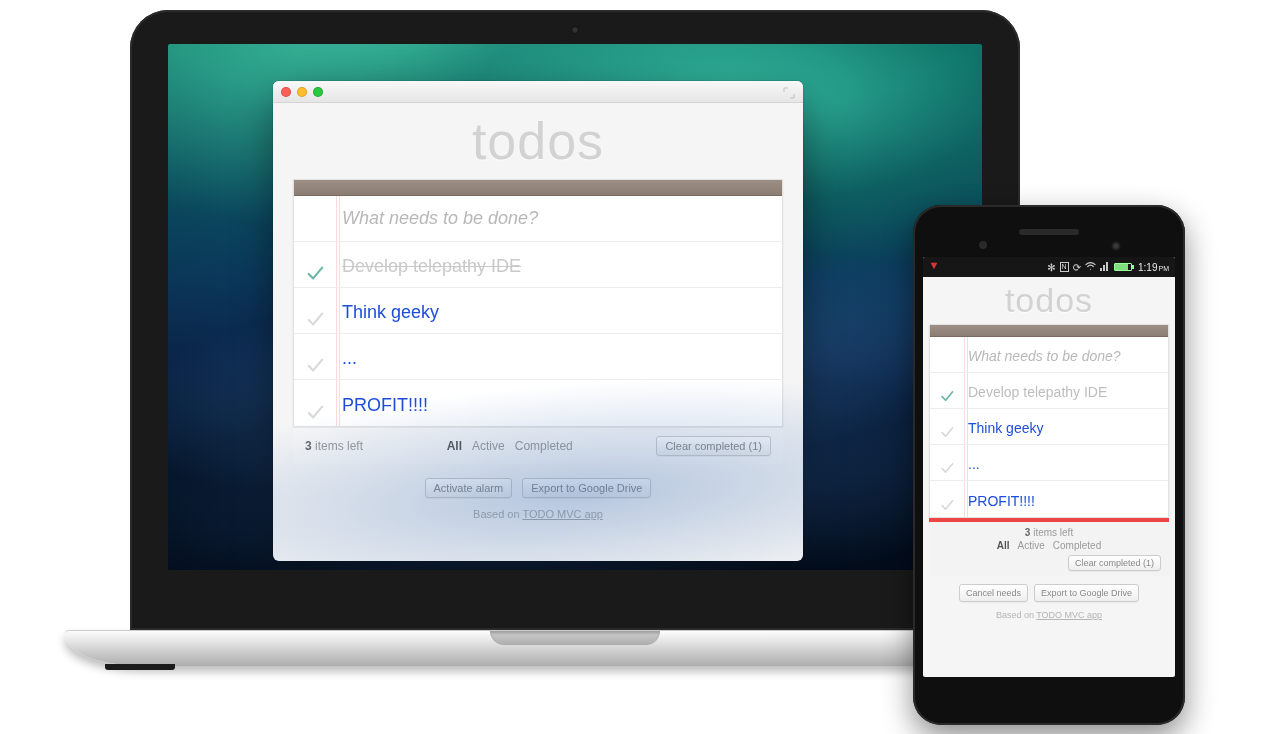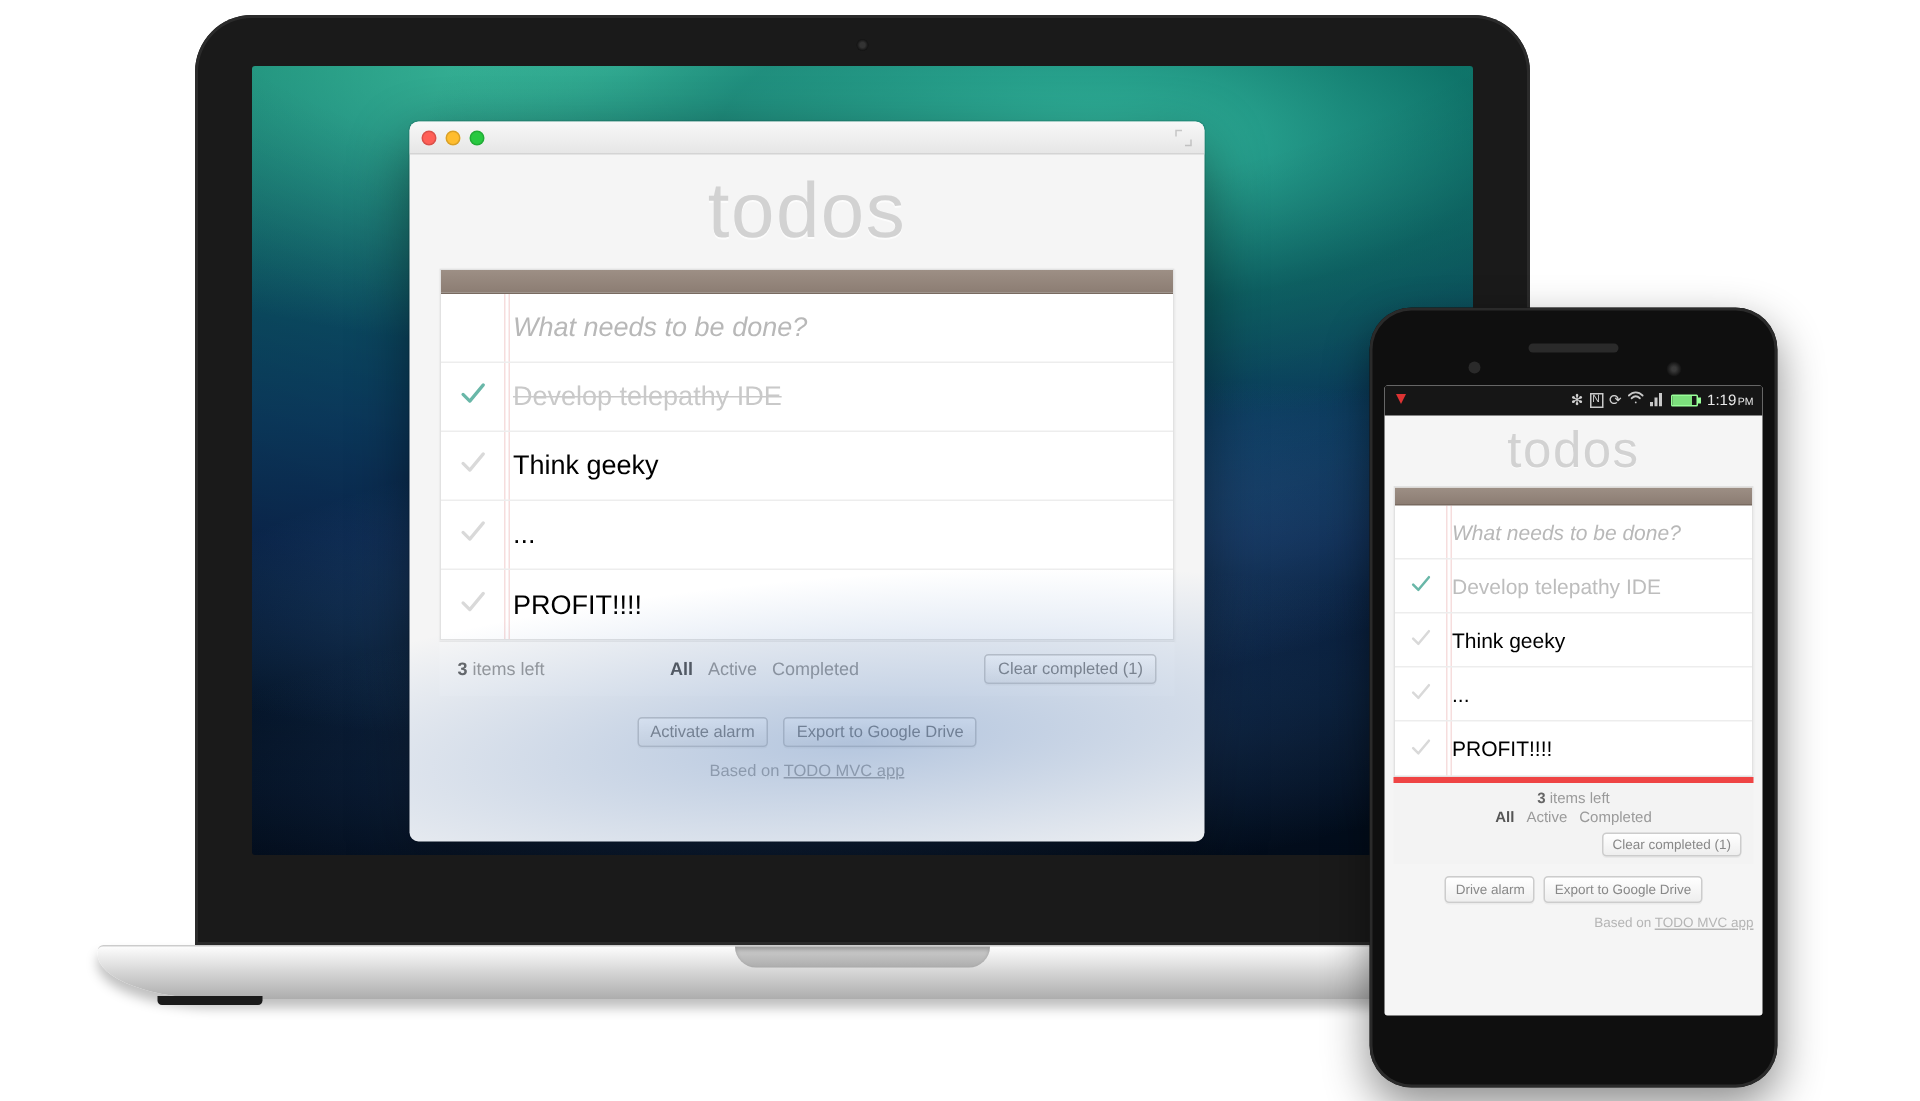--- a/index.html
+++ b/index.html
@@ -157,21 +157,21 @@
     box-shadow: 0 1px 2px rgba(0,0,0,.08);
     overflow: hidden;
   }
   .todo-card-header {
     height: 16px;
     background: linear-gradient(#9d8f85, #8c7d73);
     border-bottom: 1px solid #786a60;
   }
   .todo-row {
     display: flex;
-    align-items: center;
+    align-items: flex-end;
     min-height: 46px;
     border-bottom: 1px solid #ededed;
     position: relative;
   }
   .todo-row:last-child { border-bottom: none; }
   
   .todo-card .paper {
     position: relative;
   }
   .todo-card .paper::before {
@@ -188,21 +188,21 @@
     text-align: center;
     color: #d9d9d9;
     font-size: 18px;
   }
   .check-col.done { color: #69b7a8; }
   .check-col svg { width:18px; height:18px; }
   .todo-text {
     flex: 1;
     padding: 10px 14px 10px 6px;
     font-size: 18px;
-    color: #000000;
+    color: #1d4ed8;
   }
   .todo-text.completed {
     color: #c9c9c9;
     text-decoration: line-through;
   }
   .new-todo {
     font-size: 18px;
     font-style: italic;
     color: #b8b8b8;
     padding: 12px 14px 12px 6px;
@@ -331,21 +331,21 @@
   .phone-footer .filters { justify-content:center; margin-top:2px; gap:8px;}
   .phone-footer .sel { color:#555; font-weight:bold;}
   .phone-footer .clearwrap { text-align:right; margin-top:4px; }
 
   .phone-action-row {
     display:flex; justify-content:center; gap:6px;
     margin-top:8px;
   }
   .phone-action-row .small-btn { font-size:9px; padding:3px 6px; }
   .phone-credit {
-    text-align:right; font-size:9px; color:#b5b5b5;
+    text-align:center; font-size:9px; color:#b5b5b5;
     margin-top:8px; padding-bottom:6px;
   }
   .phone-credit .link { text-decoration: underline; }
 
   .count-strong { color:#666; font-weight:bold; }
 </style>
 </head>
 <body>
 
 <div class="laptop">
@@ -533,21 +533,21 @@
           <span class="sel">All</span>
           <span>Active</span>
           <span>Completed</span>
         </div>
         <div class="clearwrap">
           <button class="clear-btn" style="font-size:9px;padding:2px 6px;">Clear completed (1)</button>
         </div>
       </div>
 
       <div class="phone-action-row">
-        <button class="small-btn">Drive alarm</button>
+        <button class="small-btn">Cancel needs</button>
         <button class="small-btn">Export to Google Drive</button>
       </div>
       <div class="phone-credit">
         <span>Based on </span><span class="link">TODO MVC app</span>
       </div>
     </div>
   </div>
 </div>
 
 </body></html>

